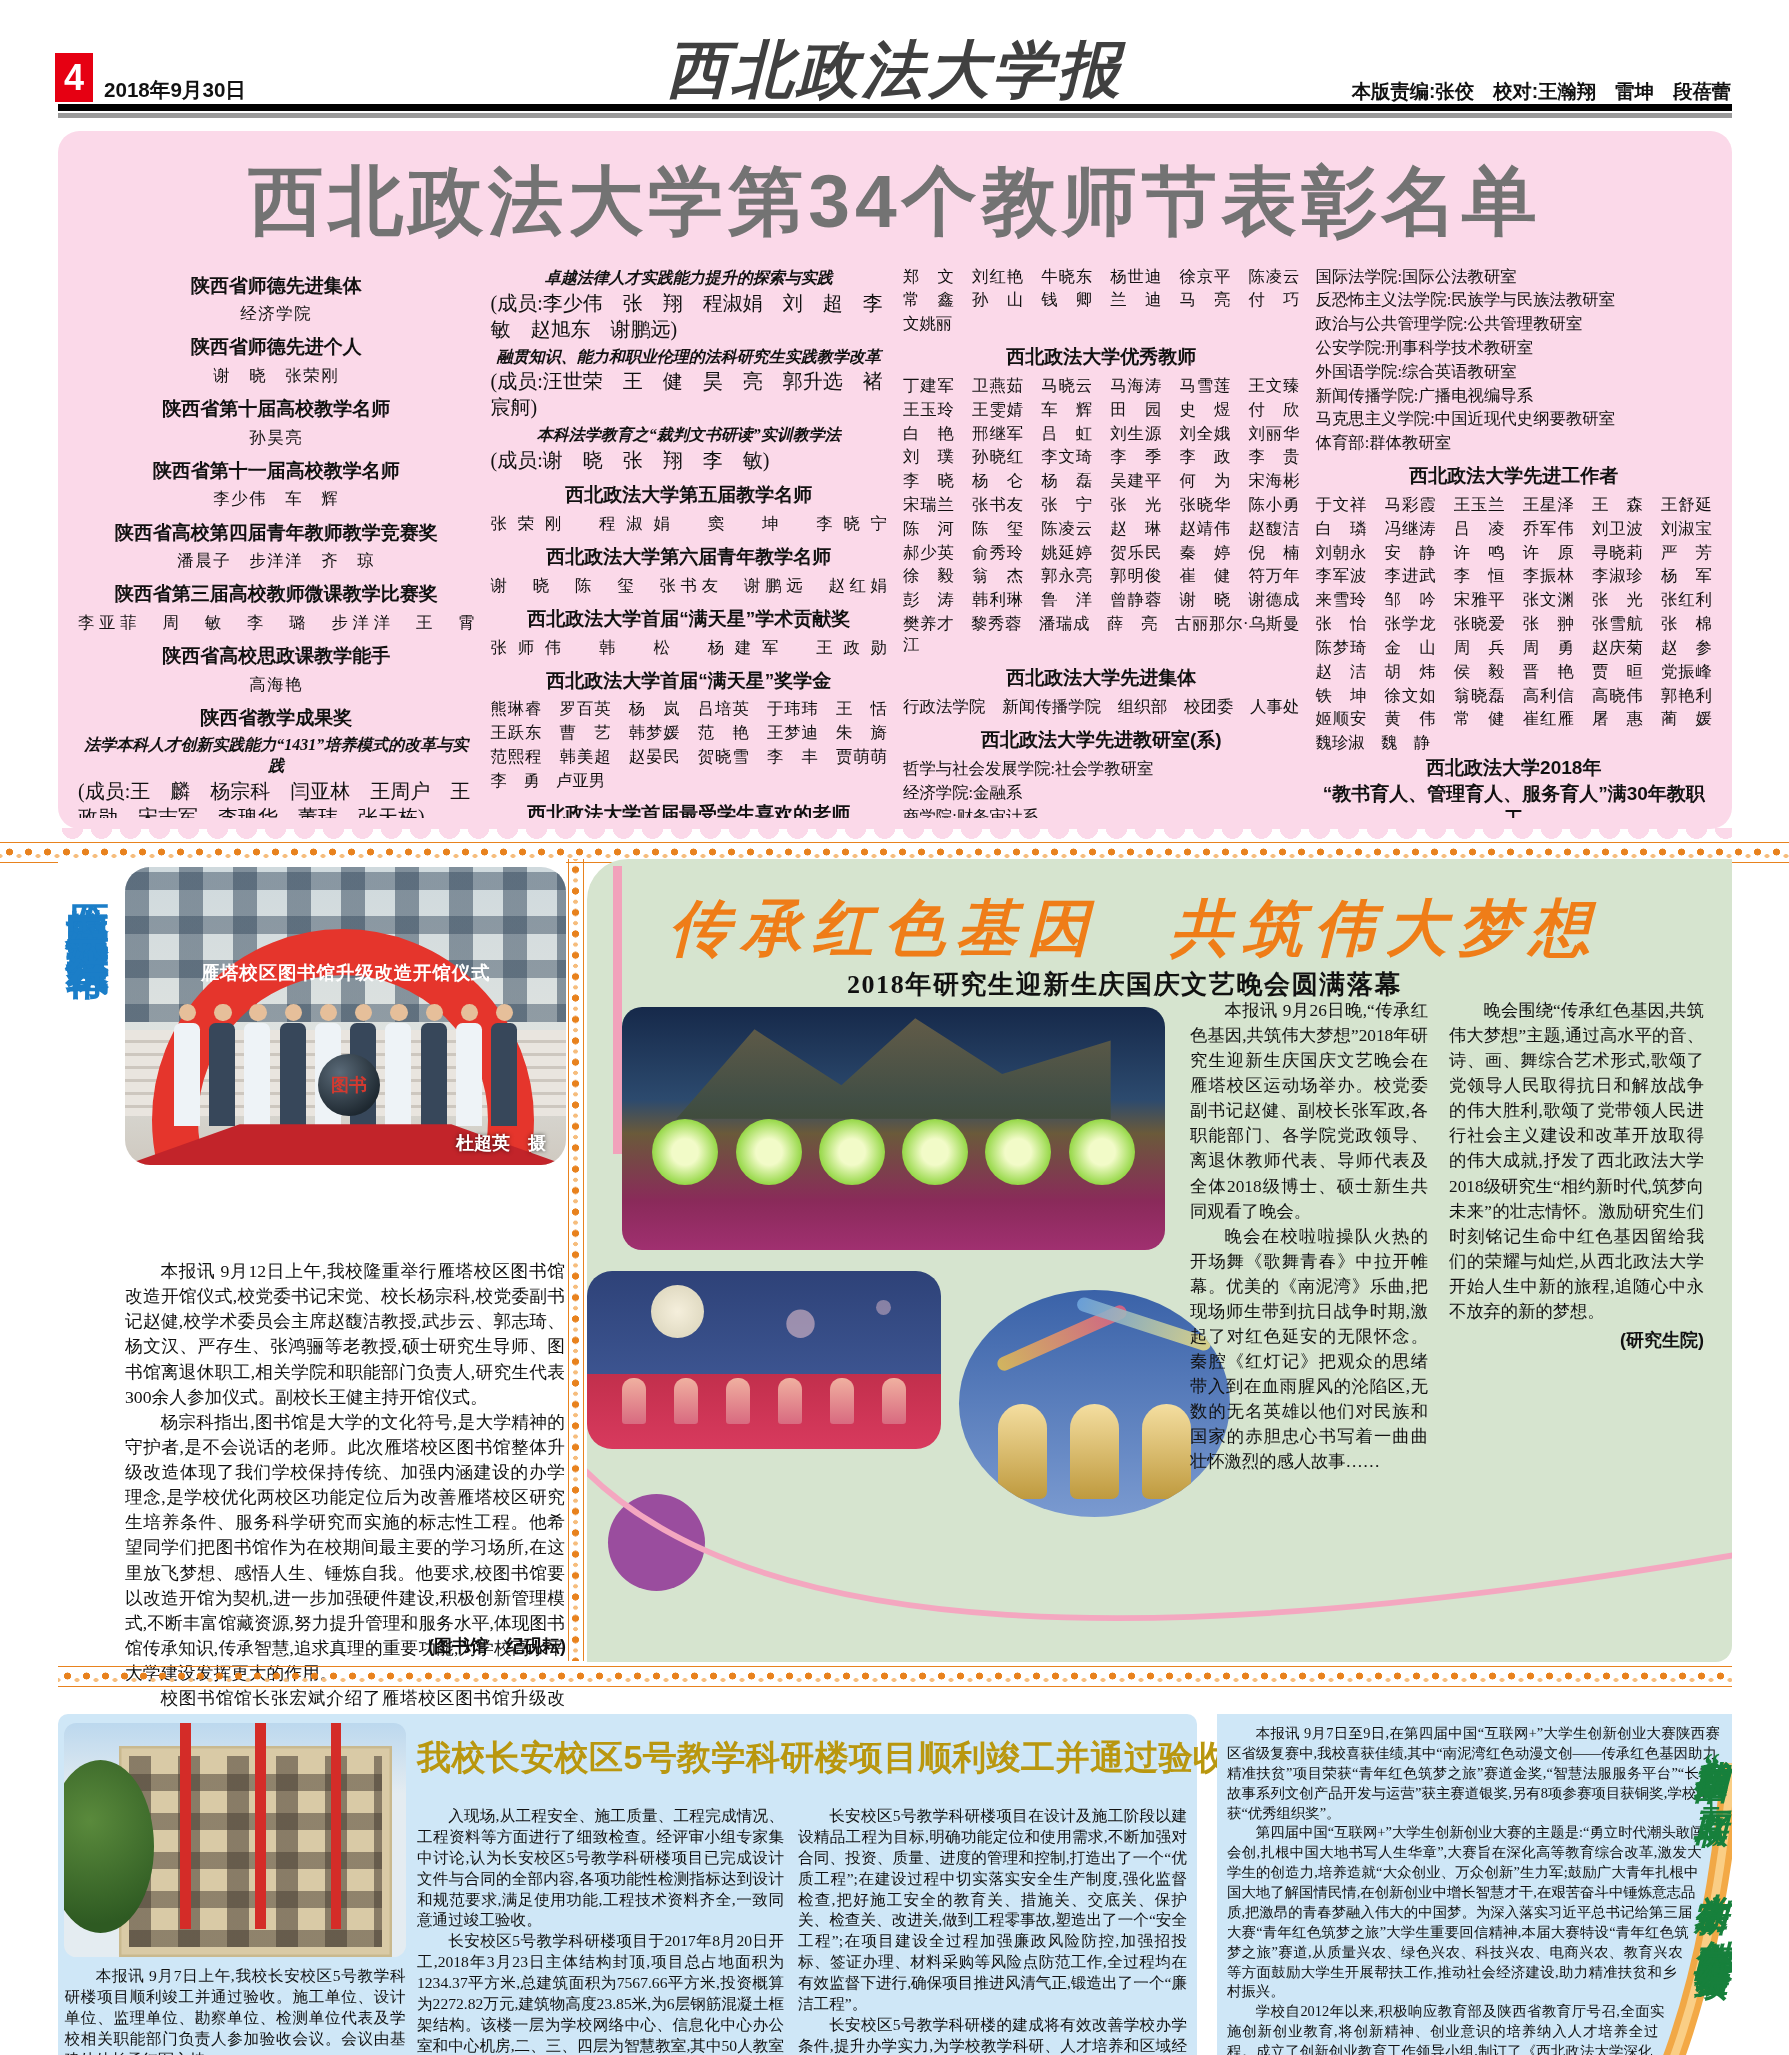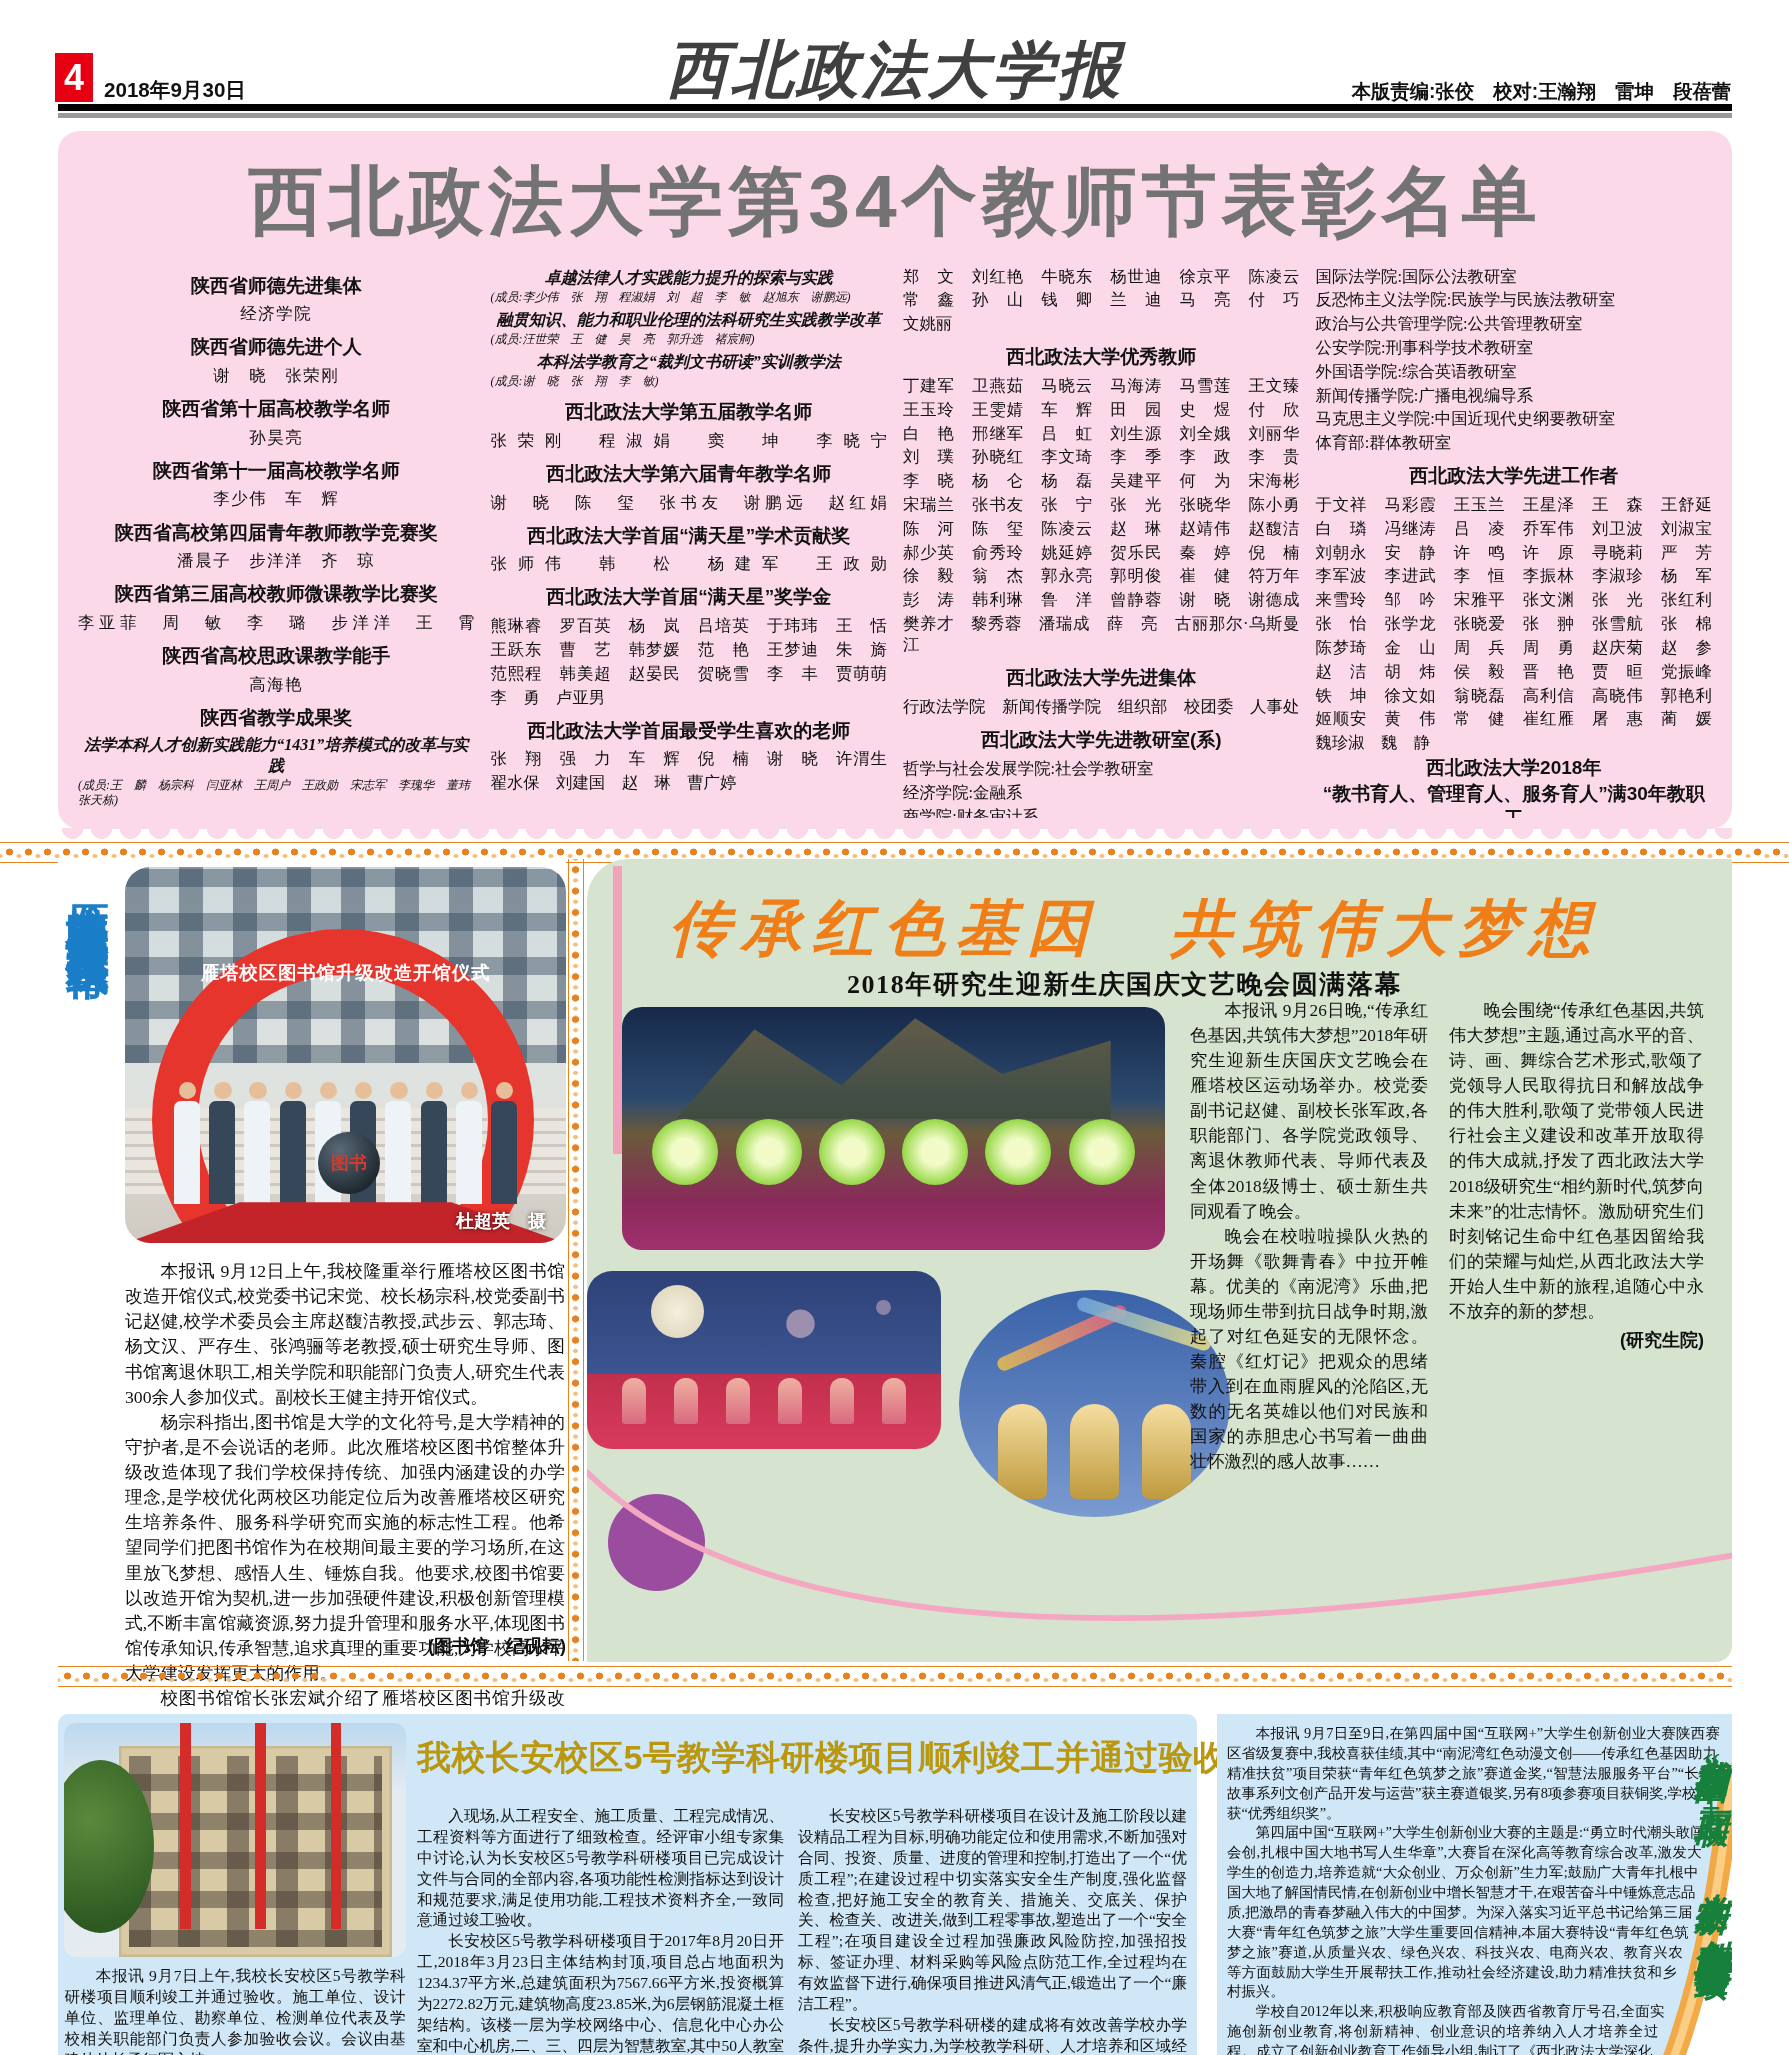--- a/index.html
+++ b/index.html
@@ -22,21 +22,21 @@
   .awards-title{position:absolute;left:0;right:0;top:21.4px;text-align:center;color:#737373;font-weight:bold;
     font-family:"Liberation Sans",sans-serif;font-size:75px;letter-spacing:5px;white-space:nowrap;}
   .awards-cols{position:absolute;left:20px;right:20px;top:132px;bottom:11.5px;display:grid;
     grid-template-columns:repeat(4,1fr);column-gap:16px;font-size:16.4px;line-height:1.3;overflow:hidden;}
   .blk{margin:2.5px 0;}
   .blk-h{font-family:"Liberation Sans",sans-serif;font-weight:bold;text-align:center;font-size:19px;margin:10.7px 0 5px;}
   .blk-h2{font-family:"Liberation Sans",sans-serif;font-weight:bold;text-align:center;font-size:19px;margin:1.6px 0;}
   .blk-c{text-align:center;letter-spacing:1.6px;}
   .blk-n{text-align:justify;text-align-last:justify;}
   .blk-a{font-weight:bold;text-align:center;font-size:16px;margin:5px 0 0.8px;font-style:italic;}
-  .blk-m{font-size:12px;margin:0.8px 0;font-style:italic;}
+  .blk-m{font-size:20px;margin:0.8px 0;}
   .blk-l{text-align:left;}
   .scallop{position:absolute;left:58px;top:828px;width:1674px;height:14px;
     background-image:radial-gradient(circle at 50% 0,#fbd9e9 0 10.7px,transparent 11px);
     background-size:29px 14px;background-repeat:repeat-x;}
 
   
   .motif-h{position:absolute;height:21.4px;border-top:1.6px solid #e8821e;border-bottom:1.6px solid #e8821e;
     background-image:radial-gradient(circle at 50% 50%,#e8821e 0 3.3px,transparent 3.7px),
                      radial-gradient(circle at 50% 50%,#f6bd7d 0 2.1px,transparent 2.5px);
     background-size:19px 18px,19px 18px;background-position:0 0,9.5px 4.1px;background-repeat:repeat-x;}
@@ -45,21 +45,21 @@
                      radial-gradient(circle at 50% 50%,#f6bd7d 0 2.1px,transparent 2.5px);
     background-size:13px 21.4px,13px 21.4px;background-position:0 0,0 10.7px;background-repeat:repeat-y;}
   .div-top{left:0;top:842px;width:1789px;}
   .div-mid{left:58px;top:1666px;width:1674px;}
   .div-lib{left:568px;top:859px;height:802px;}
 
   
   .sec-library{position:absolute;left:58px;top:859px;width:508px;height:802px;background:#fff;}
   .lib-vtitle{position:absolute;left:1.6px;top:10.7px;height:785px;writing-mode:vertical-rl;text-orientation:upright;
     font-family:"Liberation Sans",sans-serif;font-weight:bold;font-size:43px;color:#1b7ec8;letter-spacing:3.3px;}
-  .lib-photo{position:absolute;left:67px;top:8.2px;width:441px;height:376px;border-radius:25px;overflow:hidden;
+  .lib-photo{position:absolute;left:67px;top:8.2px;width:441px;height:298px;border-radius:25px;overflow:hidden;
     background:linear-gradient(180deg,#cfd9dd 0%,#dfe3e0 60%,#cfc9c0 100%);}
   .lib-windows{position:absolute;left:0;top:0;right:0;height:52%;
     background-image:repeating-linear-gradient(90deg,rgba(50,70,90,.5) 0 24px,transparent 24px 54px),
                      repeating-linear-gradient(0deg,rgba(50,70,90,.45) 0 18px,transparent 18px 44px);}
   .lib-stairs{position:absolute;left:0;right:0;bottom:49px;height:86px;
     background:repeating-linear-gradient(180deg,#e9e5df 0 10px,#cdc7bf 10px 13px);}
   .lib-arch{position:absolute;left:27px;top:62px;width:382px;height:382px;border:46px solid #e5352c;border-radius:50%;}
   .lib-archtext{position:absolute;left:62px;right:62px;top:93px;text-align:center;color:#fff;font-weight:bold;
     font-family:"Liberation Sans",sans-serif;font-size:18.5px;letter-spacing:0.8px;}
   .lib-crowd{position:absolute;left:49px;right:49px;bottom:39px;display:flex;justify-content:space-between;align-items:flex-end;}

